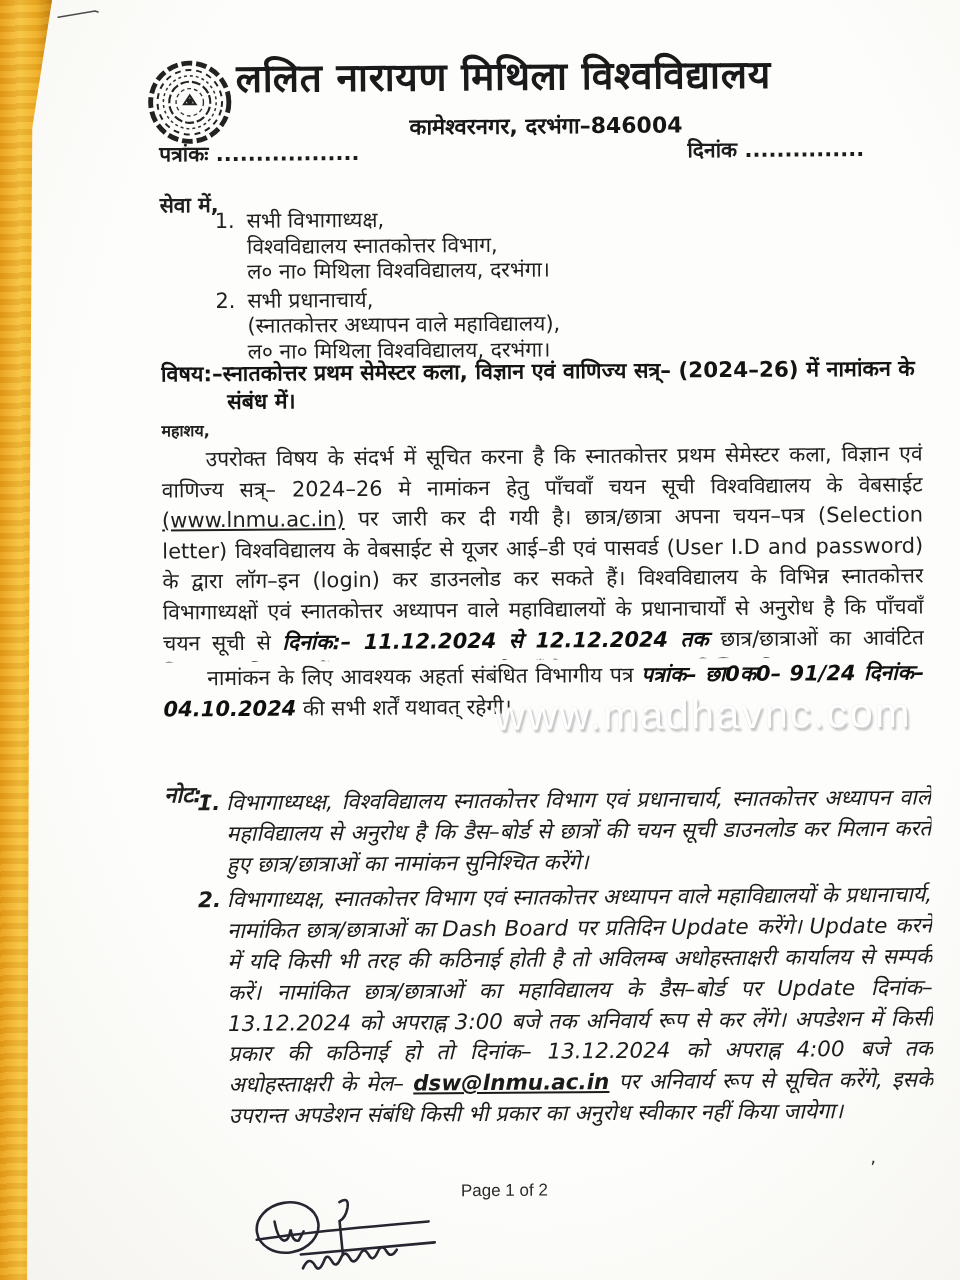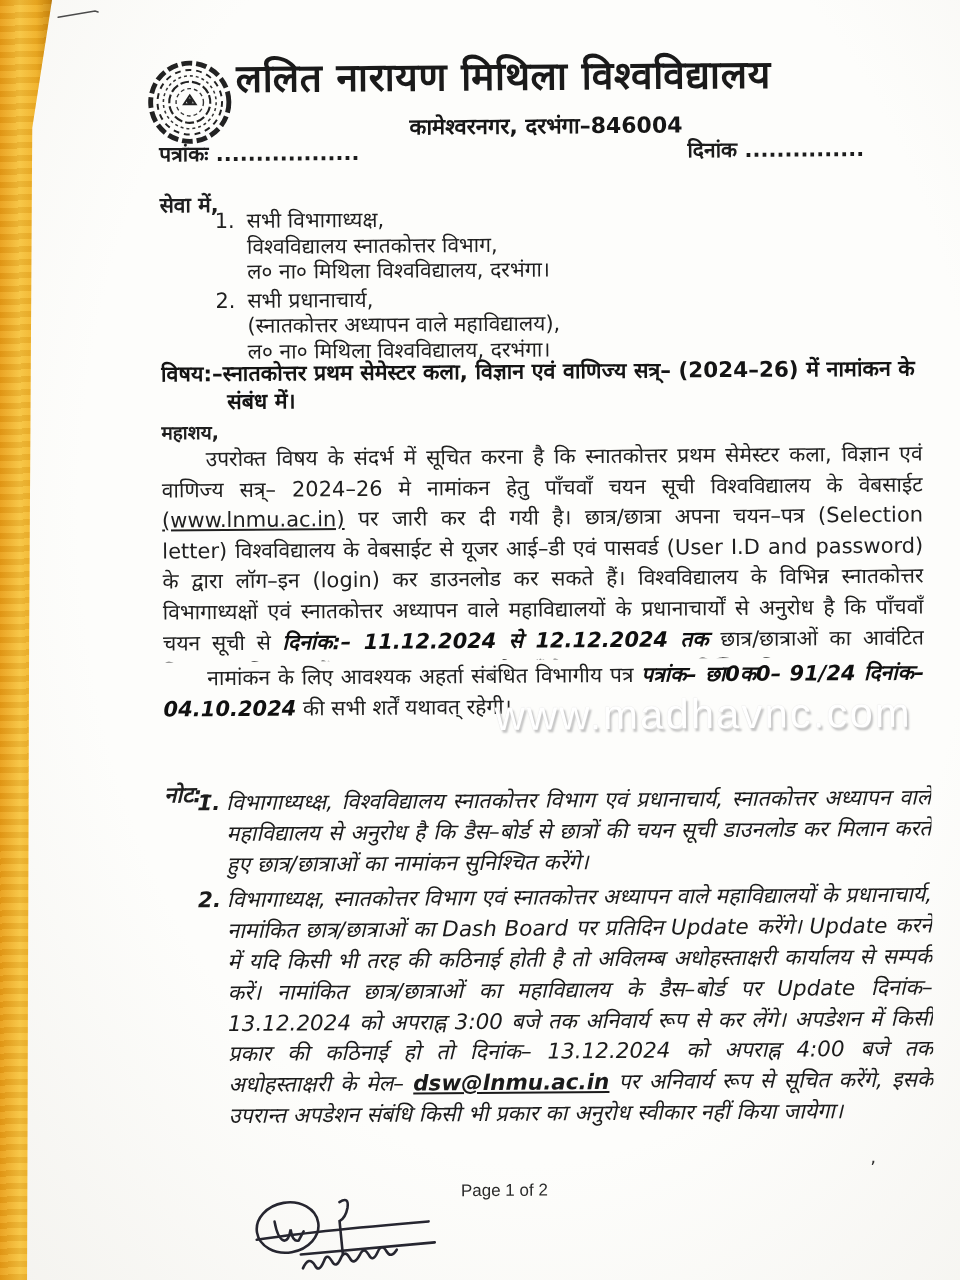--- a/index.html
+++ b/index.html
@@ -36,21 +36,21 @@
   }
   .salutation{position:absolute;left:163px;top:188px;font-size:21px;font-weight:600;}
   .addressees{position:absolute;left:218px;top:207px;right:60px;font-size:21px;line-height:25.5px;}
   .addressee{display:flex;gap:10px;margin-bottom:3px;font-weight:500;}
   .addressee .num{min-width:22px;}
   .subject{
     position:absolute;left:163px;top:358px;right:40px;height:58px;overflow:hidden;
     font-size:21.5px;font-weight:700;line-height:27.5px;color:#141414;
     padding-left:66px;text-indent:-66px;
   }
-  .greeting{position:absolute;left:163px;top:417px;font-size:19px;font-weight:600;}
+  .greeting{position:absolute;left:163px;top:417px;font-size:16px;font-weight:600;}
   .para1{
     position:absolute;left:163px;top:442px;right:36px;height:218px;overflow:hidden;
     font-size:21px;line-height:30.6px;text-align:justify;text-indent:44px;color:#202020;
   }
   .para2{
     position:absolute;left:163px;top:661px;right:36px;height:64px;overflow:hidden;
     font-size:21px;line-height:30.5px;text-align:justify;text-indent:44px;color:#202020;
   }
   .seg-link{text-decoration:underline;}
   .seg-strong{font-weight:700;font-style:italic;color:#101010;}

